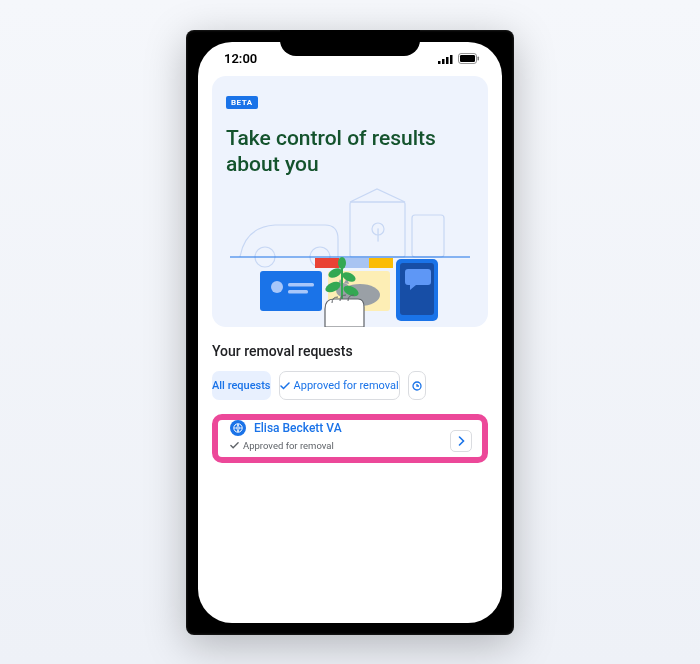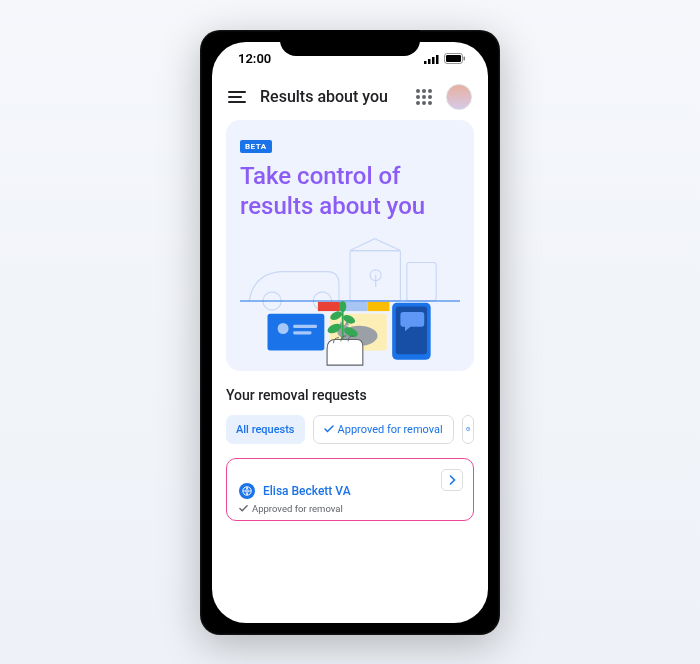--- a/index.html
+++ b/index.html
@@ -7,24 +7,24 @@
     width: 700px;
     height: 664px;
     background: linear-gradient(180deg, #f5f7fb 0%, #eef1f7 100%);
     font-family: -apple-system, BlinkMacSystemFont, "Segoe UI", Roboto, sans-serif;
     display: flex;
     align-items: center;
     justify-content: center;
     overflow: hidden;
   }
   .phone {
-    width: 300px;
+    width: 328px;
     height: 605px;
     background: #000;
-    border-radius: 20px;
+    border-radius: 8px;
     padding: 12px;
     box-shadow: 0 10px 40px rgba(0,0,0,0.25), inset 0 0 3px rgba(255,255,255,0.2);
     position: relative;
   }
   .screen {
     width: 100%;
     height: 100%;
     background: #fff;
     border-radius: 34px;
     overflow: hidden;
@@ -78,53 +78,53 @@
     display:inline-block;
     background:#1a73e8;
     color:#fff;
     font-size:8px;
     font-weight:700;
     padding:2px 5px;
     border-radius:2px;
     letter-spacing:0.5px;
   }
   .hero-title {
-    color:#8b5cf6;
-    font-size:24px;
+    color:#14532d;
+    font-size:21px;
     font-weight:500;
     line-height:1.25;
-    margin-top:8px;
+    margin-top:16px;
   }
   .hero-body {
     color:#5f6368;
     font-size:11.5px;
     line-height:1.5;
     margin-top:8px;
     white-space: pre-line;
   }
   .illus { height: 140px; margin-top:10px; position:relative; }
   .section-title { font-size:14px; font-weight:500; color:#202124; margin-top:16px; }
   .chips { display:flex; gap:8px; margin-top:12px; overflow:hidden; }
   .chip {
     font-size:11px;
-    padding:7px 10px;
+    padding:7px 0;
     border-radius:7px;
     white-space:nowrap;
     display:flex;
     align-items:center;
     gap:4px;
     cursor:pointer;
   }
   .chip.active { background:#e8f0fe; color:#1a73e8; font-weight:500; }
   .chip.inactive { background:#fff; border:1px solid #dadce0; color:#1a73e8; }
   .chip.partial { background:#fff; border:1px solid #dadce0; color:#1a73e8; width:18px; padding:7px 3px; display:flex; justify-content:center; overflow:hidden;}
   .card {
-    border:1px solid #ec4899;
+    border:6px solid #ec4899;
     border-radius:10px;
-    padding:24px 12px 6px 12px;
+    padding:0 12px 6px 12px;
     margin-top:14px;
     display:flex;
     flex-direction:column;
     gap:4px;
     position:relative;
   }
   .card-top{ display:flex; align-items:center; gap:8px;}
   .globe {
     width:16px; height:16px; border-radius:50%; background:#1a73e8;
     display:flex; align-items:center; justify-content:center; color:#fff; font-size:9px;
@@ -155,40 +155,20 @@
             <rect x="12" y="1" width="2.5" height="9" fill="#000"></rect>
           </svg>
         <svg width="22" height="11" viewBox="0 0 22 11">
             <rect x="0.5" y="0.5" width="18" height="10" rx="2.5" fill="none" stroke="#000" stroke-opacity="0.4"></rect>
             <rect x="2" y="2" width="15" height="7" rx="1.2" fill="#000"></rect>
             <rect x="19.5" y="3.5" width="1.5" height="4" rx="0.7" fill="#000" fill-opacity="0.5"></rect>
           </svg>
       </div>
     </div>
 
-    <div class="header">
-      <div class="hamburger">
-          <span></span>
-          <span></span>
-          <span></span>
-        </div>
-      <div class="page-title">Results about you</div>
-      <div class="apps-grid">
-          <span></span>
-          <span></span>
-          <span></span>
-          <span></span>
-          <span></span>
-          <span></span>
-          <span></span>
-          <span></span>
-          <span></span>
-        </div>
-      <div class="avatar"></div>
-    </div>
 
     <div class="content">
       <div class="hero">
         <span class="beta">BETA</span>
         <div class="hero-title">Take control of results about you</div>
         <div class="illus">
           <svg width="100%" height="100%" viewBox="0 0 240 140">
 
             <g stroke="#c7d7f4" stroke-width="1.2" fill="none">
               <rect x="120" y="15" width="55" height="55" rx="2"></rect>

